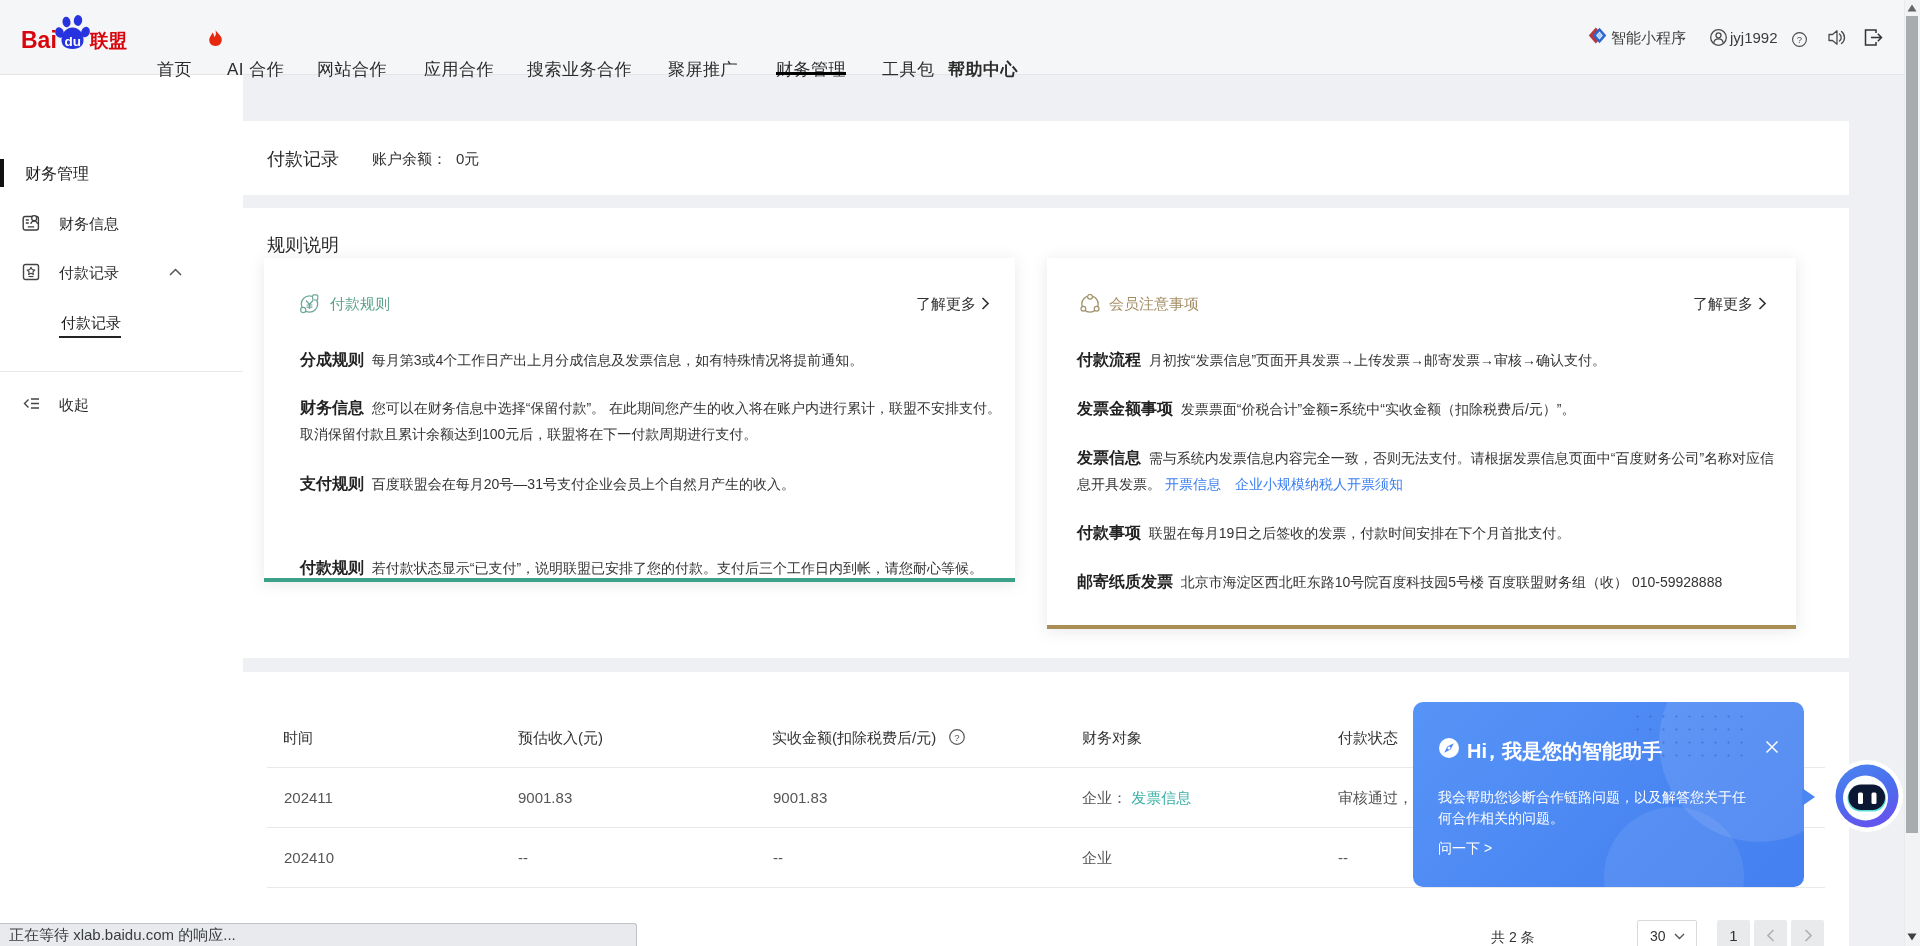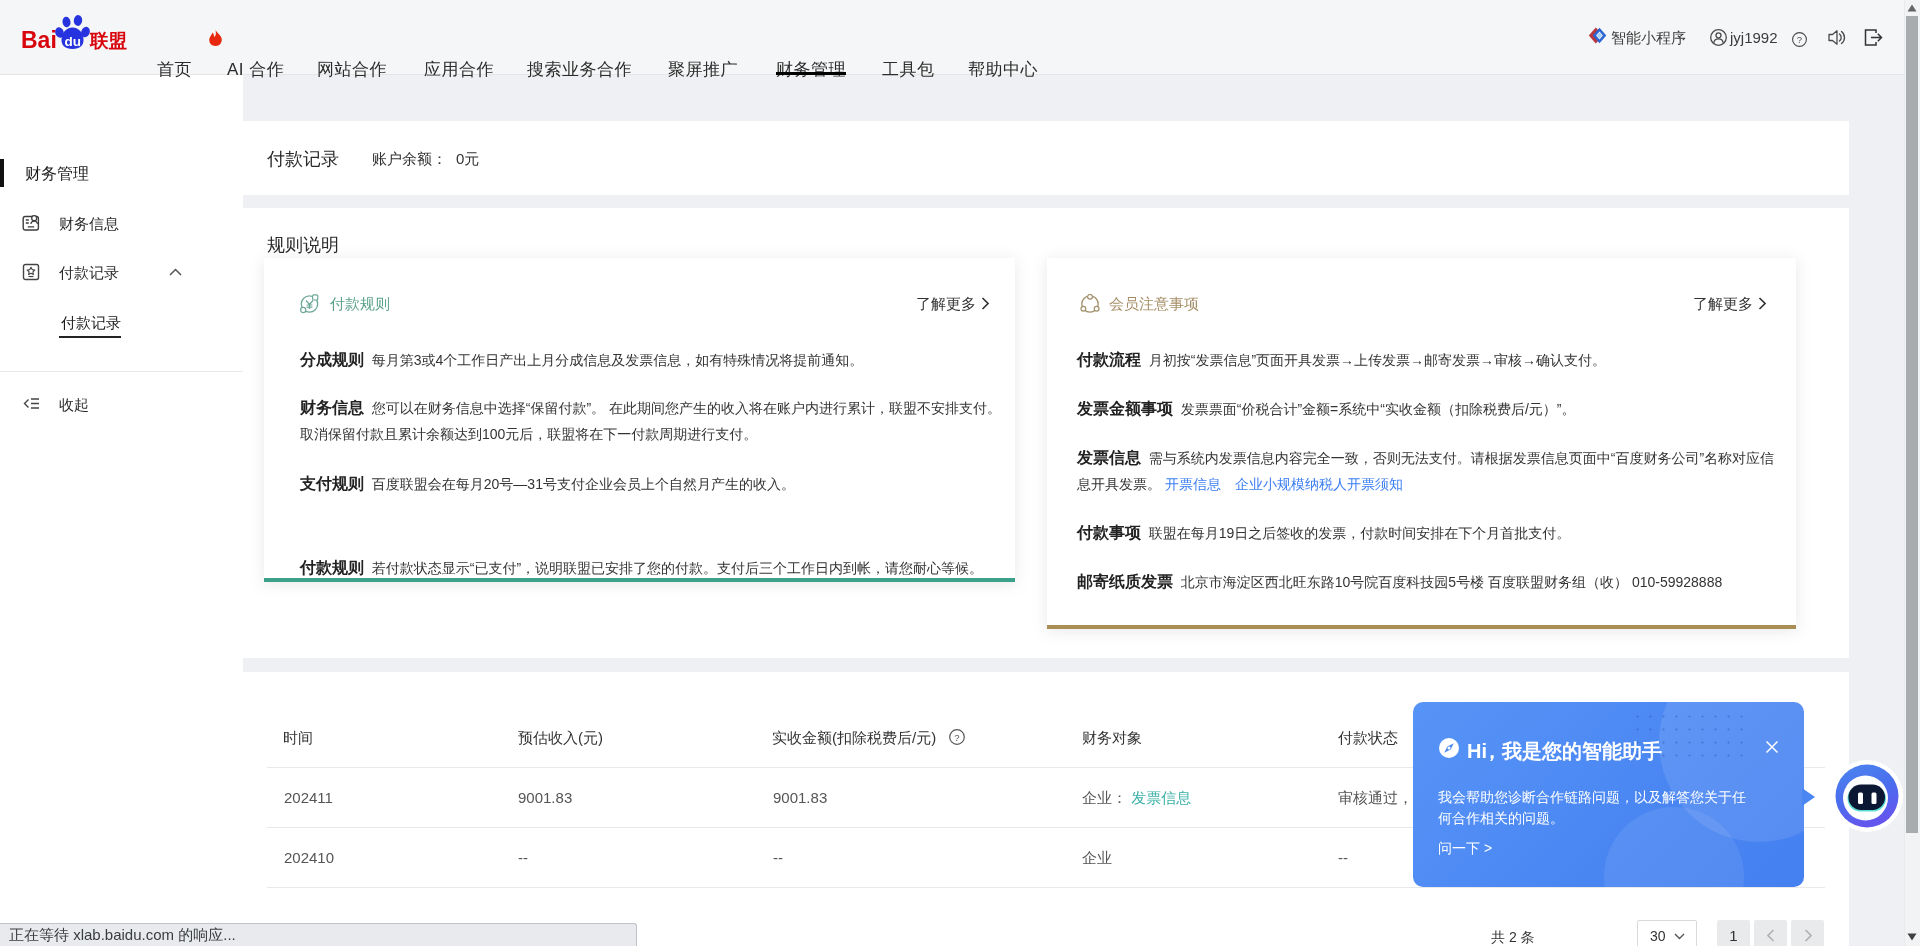--- a/index.html
+++ b/index.html
@@ -65,21 +65,21 @@
     <path d="M8.5 0.5 C9.5 4 13.5 5.5 14.5 9 C15.5 12.5 13.5 17 8.5 17 C3.5 17 1.5 12.8 2.5 9.3 C3.2 6.8 5 5.8 5.5 3.5 C6.8 5 7.2 6.2 7 8 C9 7 9.3 4.5 8.5 0.5 Z" fill="#e8280e"></path>
   </svg>
   <div class="nav" style="left:227px;">AI 合作</div>
   <div class="nav" style="left:317px;">网站合作</div>
   <div class="nav" style="left:424px;">应用合作</div>
   <div class="nav" style="left:527px;">搜索业务合作</div>
   <div class="nav" style="left:668px;">聚屏推广</div>
   <div class="nav" style="left:776px;">财务管理</div>
   <div id="navu"></div>
   <div class="nav" style="left:882px;">工具包</div>
-  <div class="nav" style="left:968px;">帮助中心</div>
+  <div class="nav" style="left:948px;font-weight:bold;">帮助中心</div>
 
   <svg class="abs" style="left:1588px; top:26px;" width="19" height="19" viewBox="0 0 19 19">
     <path d="M7.8 1.5 L0.8 9.5 L7.8 17.5 L10.8 14.2 L6.7 9.5 L10.8 4.8 Z" fill="#b5373f"></path>
     <path d="M11.5 1.8 L18.3 9.5 L11.5 17.2 L4.7 9.5 Z M11.5 5.6 L14.9 9.5 L11.5 13.4 L8.1 9.5 Z" fill="#2d66d4" fill-rule="evenodd"></path>
     <path d="M11.5 6.6 L14 9.5 L11.5 12.4 L9 9.5 Z" fill="#a8d4f8"></path>
   </svg>
   <div class="tr-txt" style="left:1611px;">智能小程序</div>
   <svg class="abs" style="left:1710px; top:29px;" width="17" height="17" viewBox="0 0 17 17">
     <circle cx="8.5" cy="8.5" r="7.8" fill="none" stroke="#4a4a4a" stroke-width="1.3"></circle>
     <circle cx="8.5" cy="6.3" r="2.5" fill="none" stroke="#4a4a4a" stroke-width="1.3"></circle>

